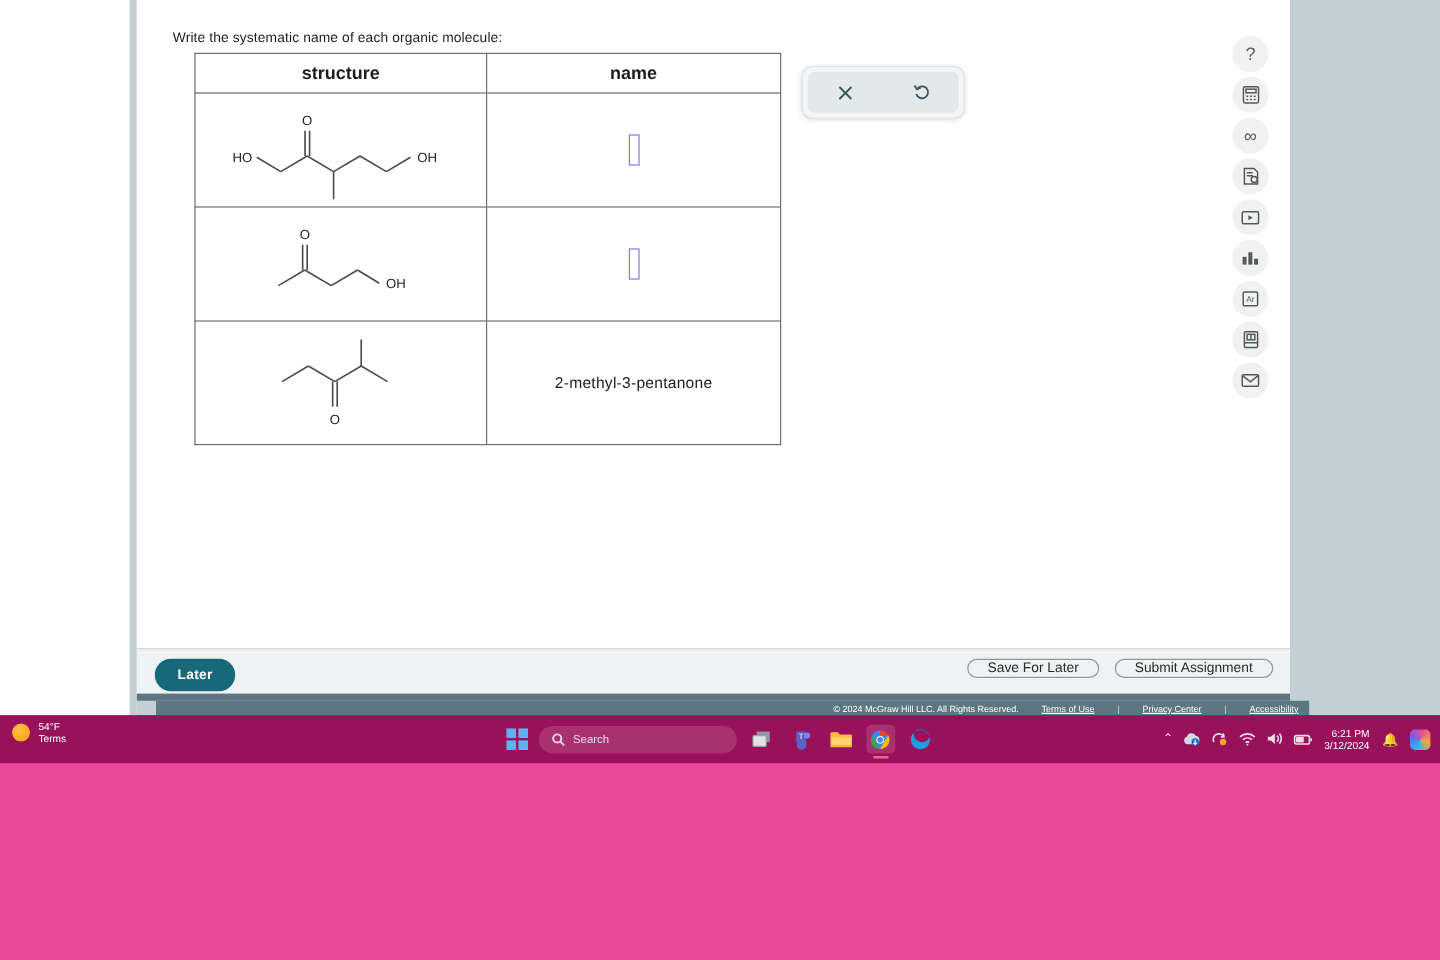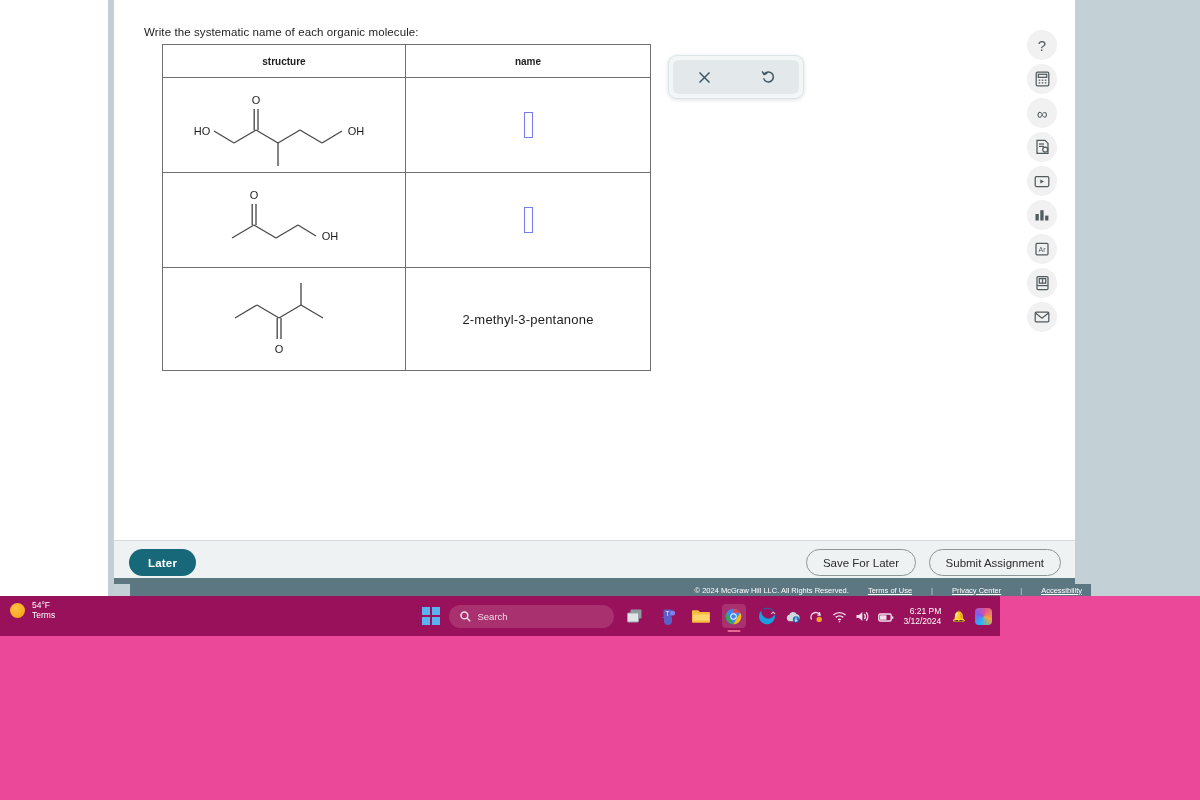--- a/index.html
+++ b/index.html
@@ -44,21 +44,21 @@
     border-collapse: collapse;
     table-layout: fixed;
   }
   .mol-table th, .mol-table td {
     border: 1px solid #6f6f6f;
     vertical-align: middle;
     text-align: center;
   }
   .mol-table th {
     height: 33px;
-    font-size: 10px; font-weight: bold; color: #1d1d1d;
+    font-size: 15px; font-weight: bold; color: #1d1d1d;
   }
   .col-structure { width: 243px; }
   .col-name { width: 245px; }
   .row-1 td { height: 95px; }
   .row-2 td { height: 95px; }
   .row-3 td { height: 103px; }
 
   .struct-cell { position: relative; padding: 0; }
   .name-cell { position: relative; padding: 0; }
 
@@ -123,21 +123,21 @@
   .btn-check {
     position: absolute; left: 15px; top: 8px;
     height: 27px; padding: 0 19px;
     background: #17697a; color: #ffffff;
     border: none; border-radius: 14px;
     font-size: 11.5px; font-weight: bold; cursor: pointer;
     letter-spacing: .2px;
   }
   .btn-outline {
     position: absolute; top: 8px;
-    height: 27px; padding: 0 16px;
+    height: 16px; padding: 0 16px;
     background: #eff2f3; color: #2b2b2b;
     border: 1px solid #8d9699; border-radius: 14px;
     font-size: 11.5px; cursor: pointer;
     white-space: nowrap;
   }
   .btn-save { right: 159px; }
   .btn-submit { right: 14px; }
 
   
   .footer {
@@ -152,21 +152,21 @@
   .footer a { text-decoration: underline; }
   .footer .sep { opacity: .7; }
 
   .footer-strip {
     position: absolute; left: 114px; top: 578px; width: 961px; height: 6px;
     background: #5c7781;
   }
 
   
   .taskbar {
-    position: absolute; left: 0; top: 596px; width: 1000px; height: 40px;
+    position: absolute; left: 0; top: 596px; width: 1200px; height: 40px;
     background: #98115a;
   }
   .tb-weather {
     position: absolute; left: 10px; top: 5px;
     display: flex; align-items: center; gap: 7px; cursor: pointer;
   }
   .sun-dot {
     width: 15px; height: 15px; border-radius: 50%;
     background: radial-gradient(circle at 38% 35%, #ffc247, #f59e0b);
   }

